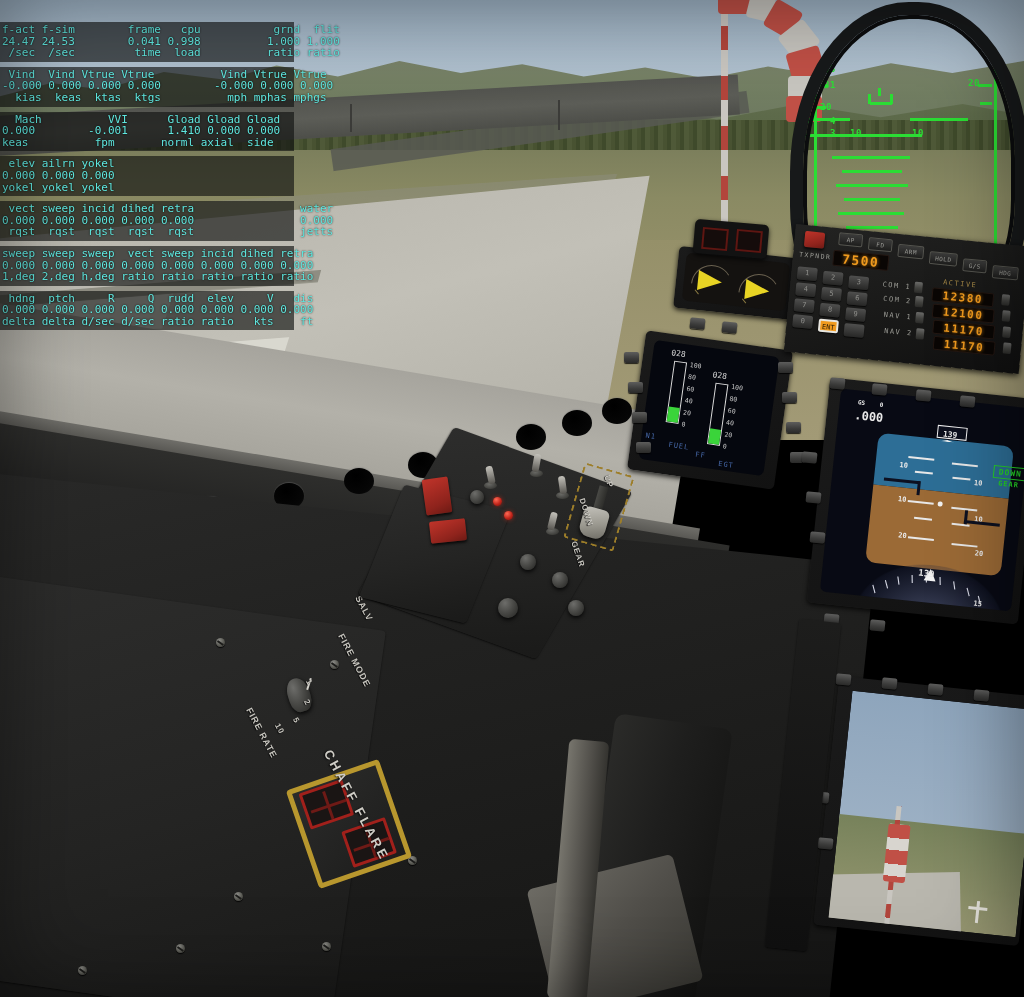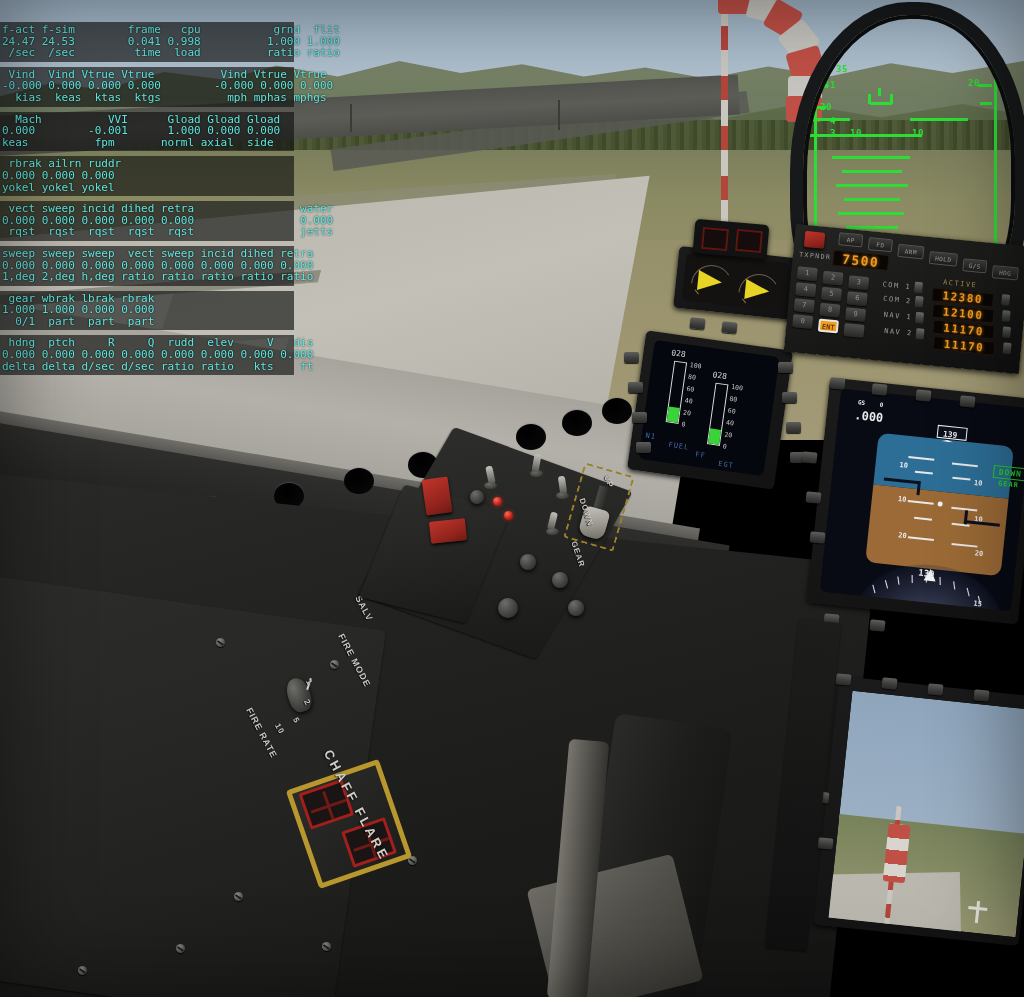--- a/index.html
+++ b/index.html
@@ -437,21 +437,21 @@
     <div class="hud-line" style="left:24px;  top:100px; width:10px;  height:2.5px;"></div>
     <div class="hud-line" style="left:24px;  top:230px; width:12px;  height:2.5px;"></div>
     <div class="hud-line" style="left:0px;   top:114px; width:18px;  height:2.5px;"></div>
 
     <div class="hud-line" style="left:202px; top:56px;  width:2.5px; height:220px;"></div>
     <div class="hud-line" style="left:186px; top:78px;  width:14px;  height:2.5px;"></div>
     <div class="hud-line" style="left:188px; top:96px;  width:12px;  height:2.5px;"></div>
 
     <div class="hud-txt" style="left:58px;  top:122px;">10</div>
     <div class="hud-txt" style="left:120px; top:122px;">10</div>
-    <div class="hud-txt" style="left:44px;  top:58px;">35</div>
+    <div class="hud-txt" style="left:32px;  top:58px;">35</div>
     <div class="hud-txt" style="left:32px;  top:74px;">31</div>
     <div class="hud-txt" style="left:28px;  top:96px;">20</div>
     <div class="hud-txt" style="left:38px;  top:110px;">4</div>
     <div class="hud-txt" style="left:38px;  top:122px;">3</div>
     <div class="hud-txt" style="left:176px; top:72px;">20</div>
   </div>
   <div class="hud-frame"></div>
 
   <div class="glare-top"></div>
   <div class="glare-lip"></div>
@@ -738,22 +738,21 @@
 
   <div class="panel-plate" style="left:782px; top:620px; width:42px; height:330px; transform:rotate(6deg); background:linear-gradient(180deg,#1d1d1c,#101010);"></div>
 
   <div class="stick" style="left:596px; top:720px; width:118px; height:280px; transform:rotate(8deg);"></div>
   <div class="seat" style="left:540px; top:870px; width:150px; height:130px; transform:rotate(-14deg);"></div>
   <div class="seat" style="left:558px; top:740px; width:40px; height:260px; transform:rotate(5deg); background:linear-gradient(90deg,#77756d 0%,#504e49 60%,#34332f 100%);"></div>
 
   <div id="data-overlay">
       <div class="dblock"><div>f-act f-sim        frame   cpu           grnd  flit</div><div>24.47 24.53        0.041 0.998          1.000 1.000</div><div> /sec  /sec         time  load          ratio ratio</div></div>
       <div class="dblock"><div> Vind  Vind Vtrue Vtrue          Vind Vtrue Vtrue</div><div>-0.000 0.000 0.000 0.000        -0.000 0.000 0.000</div><div>  kias  keas  ktas  ktgs          mph mphas mphgs</div></div>
-      <div class="dblock"><div>  Mach          VVI      Gload Gload Gload</div><div>0.000        -0.001      1.000 0.000 0.000</div><div>keas          fpm       norml axial  side</div></div>
-      <div class="dblock"><div> rbrak ailrn ruddr</div><div>0.000 0.000 0.000</div><div>yokel yokel yokel</div></div>
+      <div class="dblock"><div>  Mach          VVI      Gload Gload Gload</div><div>0.000        -0.001      1.410 0.000 0.000</div><div>keas          fpm       norml axial  side</div></div>
+      <div class="dblock"><div> elev ailrn yokel</div><div>0.000 0.000 0.000</div><div>yokel yokel yokel</div></div>
       <div class="dblock"><div> vect sweep incid dihed retra                water</div><div>0.000 0.000 0.000 0.000 0.000                0.000</div><div> rqst  rqst  rqst  rqst  rqst                jetts</div></div>
       <div class="dblock"><div>sweep sweep sweep  vect sweep incid dihed retra</div><div>0.000 0.000 0.000 0.000 0.000 0.000 0.000 0.000</div><div>1,deg 2,deg h,deg ratio ratio ratio ratio ratio</div></div>
-      <div class="dblock"><div> gear wbrak lbrak rbrak</div><div>1.000 1.000 0.000 0.000</div><div>  0/1  part  part  part</div></div>
       <div class="dblock"><div> hdng  ptch     R     Q  rudd  elev     V   dis</div><div>0.000 0.000 0.000 0.000 0.000 0.000 0.000 0.000</div><div>delta delta d/sec d/sec ratio ratio   kts    ft</div></div>
     </div>
 
   <div class="vignette"></div>
 </div>
 
 </body></html>

